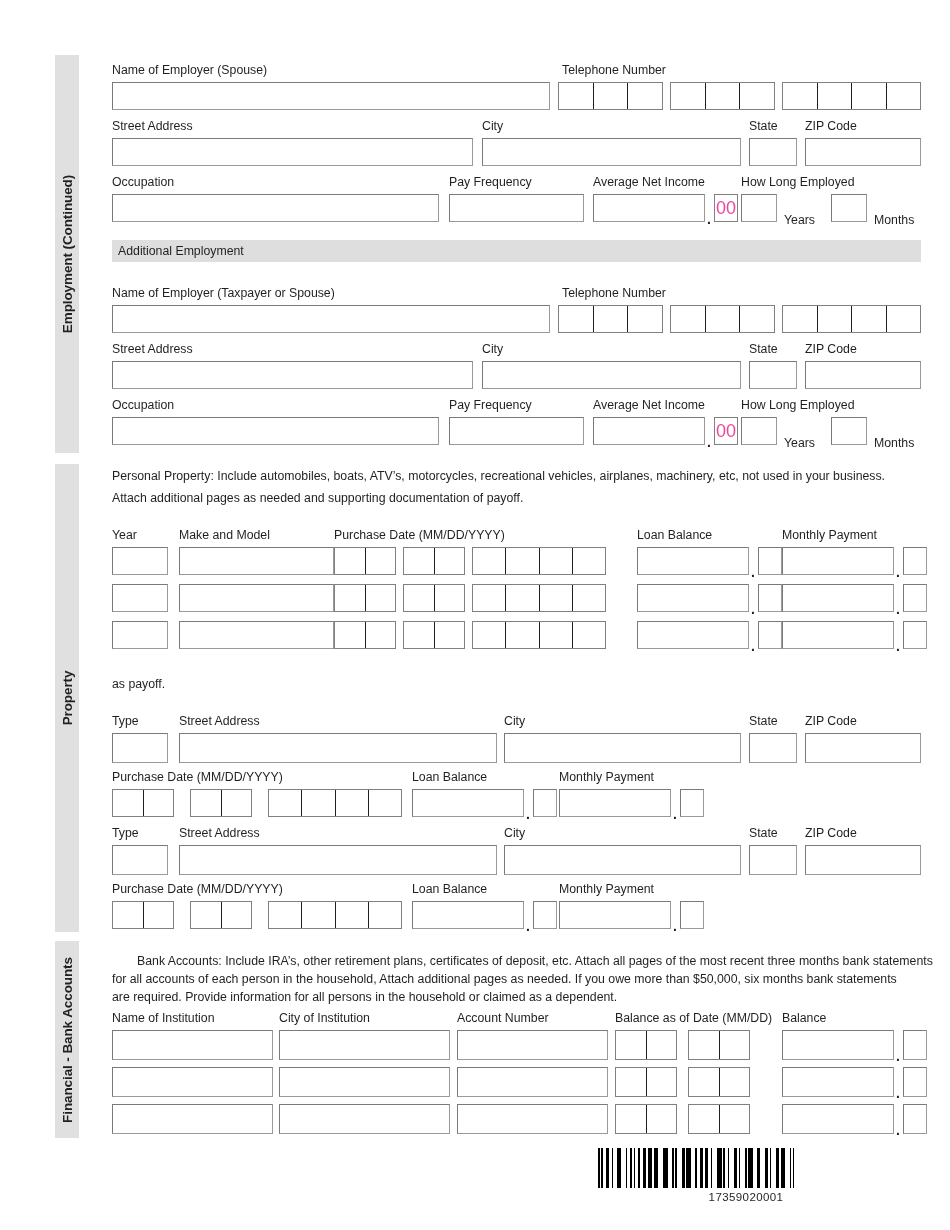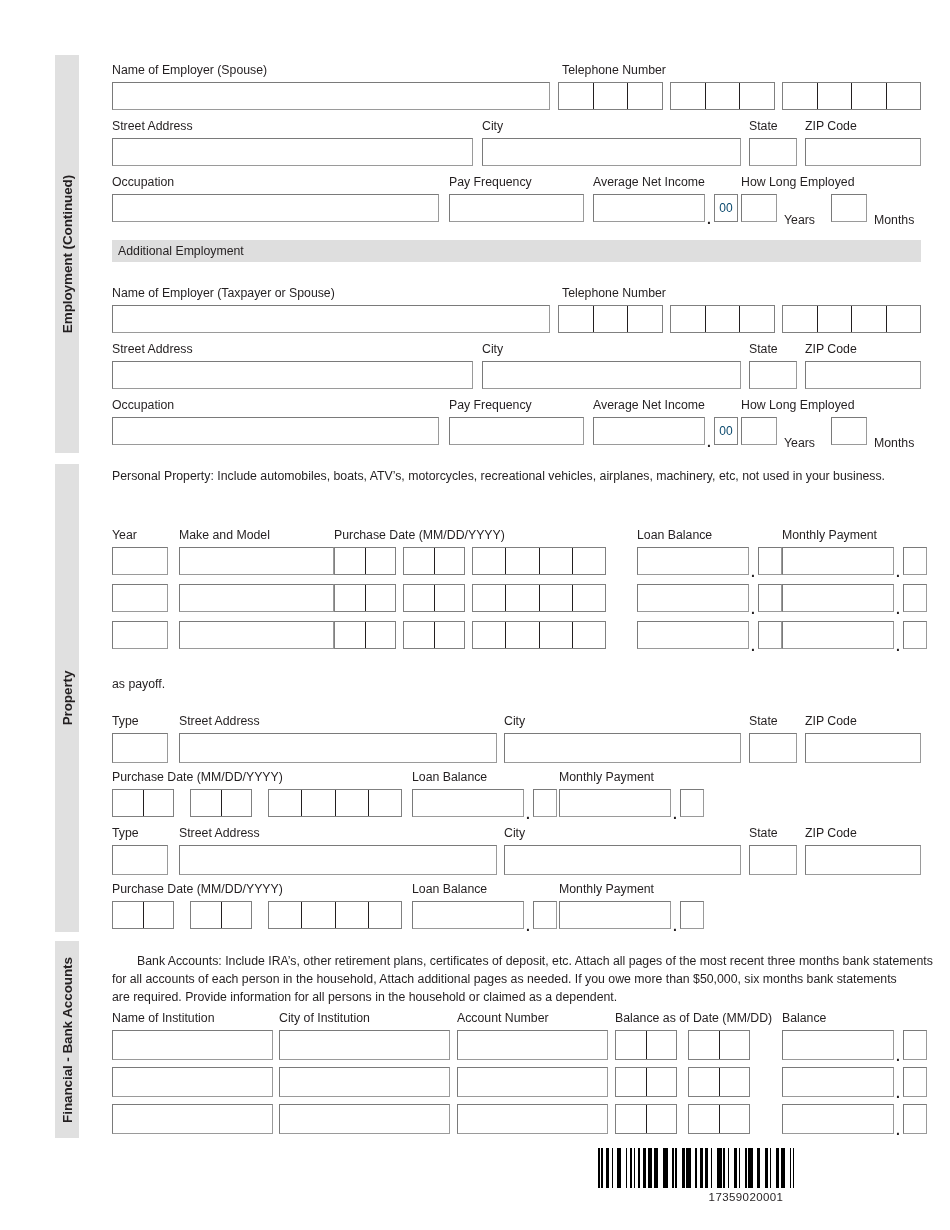--- a/index.html
+++ b/index.html
@@ -74,24 +74,24 @@
     font-size: 14px;
     line-height: 1;
     font-weight:bold;
     color:#231f20;
   }
   .cents {
     position:absolute;
     border:1px solid #808080;
     height:28px; width:24px;
     background:#fff;
-    font-size:12px;
+    font-size:18px;
     text-align:center;
     line-height:27px;
-    color:#0c4a6e;
+    color:#ec4899;
   }
 
   .graybar {
     position:absolute;
     background:#dedede;
     height: 22px;
     font-size: 12.3px;
     line-height:22px;
     padding-left: 6px;
     color:#231f20;
@@ -222,20 +222,21 @@
     </div>
   </div>
 
   <div class="section" style="left:55px; top:464px; width:840px; height:468px;">
     <div class="tab">
       <span>Property</span>
     </div>
     <div class="body">
 
       <div class="para" style="left:33px; top:4px;">Personal Property:  Include automobiles, boats, ATV’s, motorcycles, recreational vehicles, airplanes, machinery, etc, not used in your business.</div>
+      <div class="para" style="left:33px; top:26px;">Attach additional pages as needed and supporting documentation of payoff.</div>
 
       <div class="lbl" style="left:33px; top:64px;">Year</div>
       <div class="lbl" style="left:100px; top:64px;">Make and Model</div>
       <div class="lbl" style="left:255px; top:64px;">Purchase Date (MM/DD/YYYY)</div>
       <div class="lbl" style="left:558px; top:64px;">Loan Balance</div>
       <div class="lbl" style="left:703px; top:64px;">Monthly Payment</div>
 
       <div class="box" style="left:33px; top:83px; width:56px;"></div>
       <div class="box" style="left:100px; top:83px; width:155px;"></div>
       <div class="comb" style="left:255px; top:83px; width:62px;">

